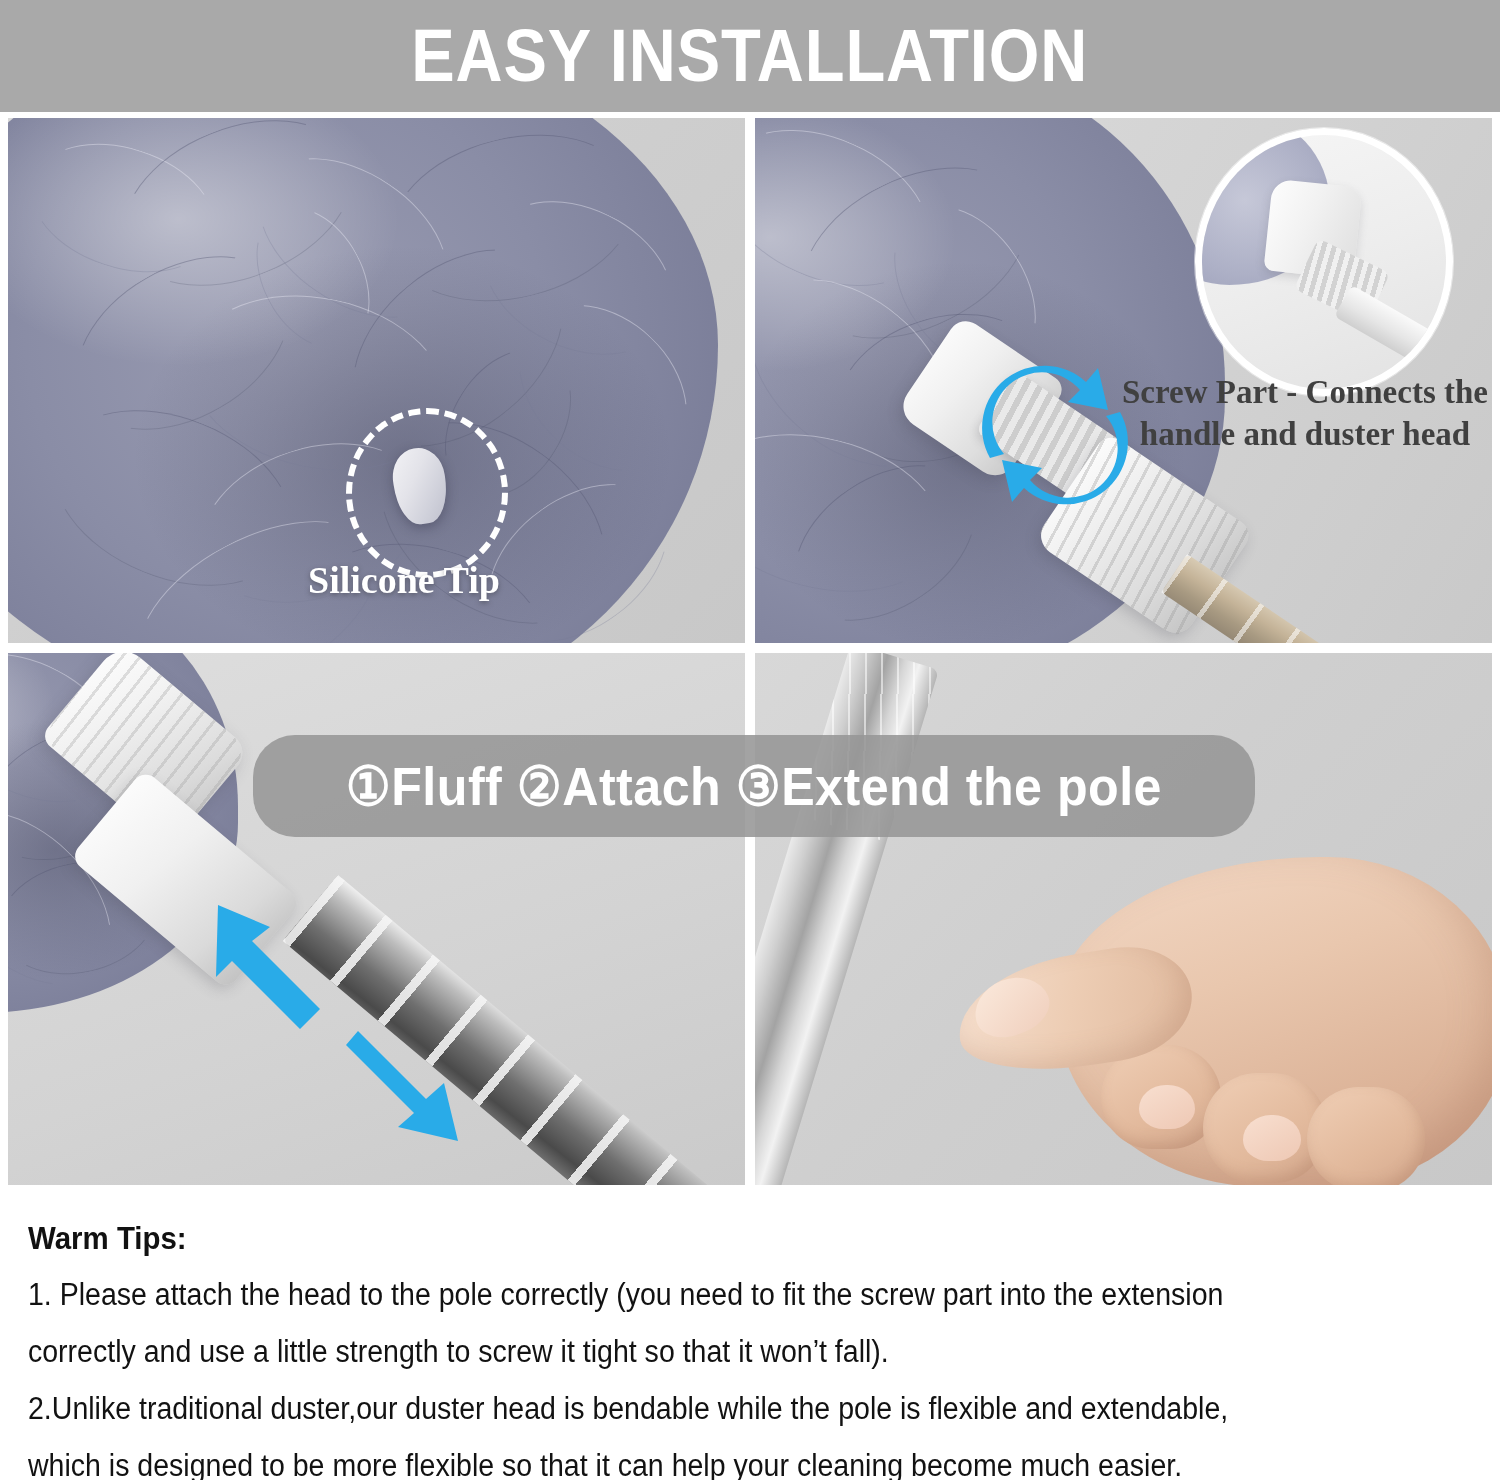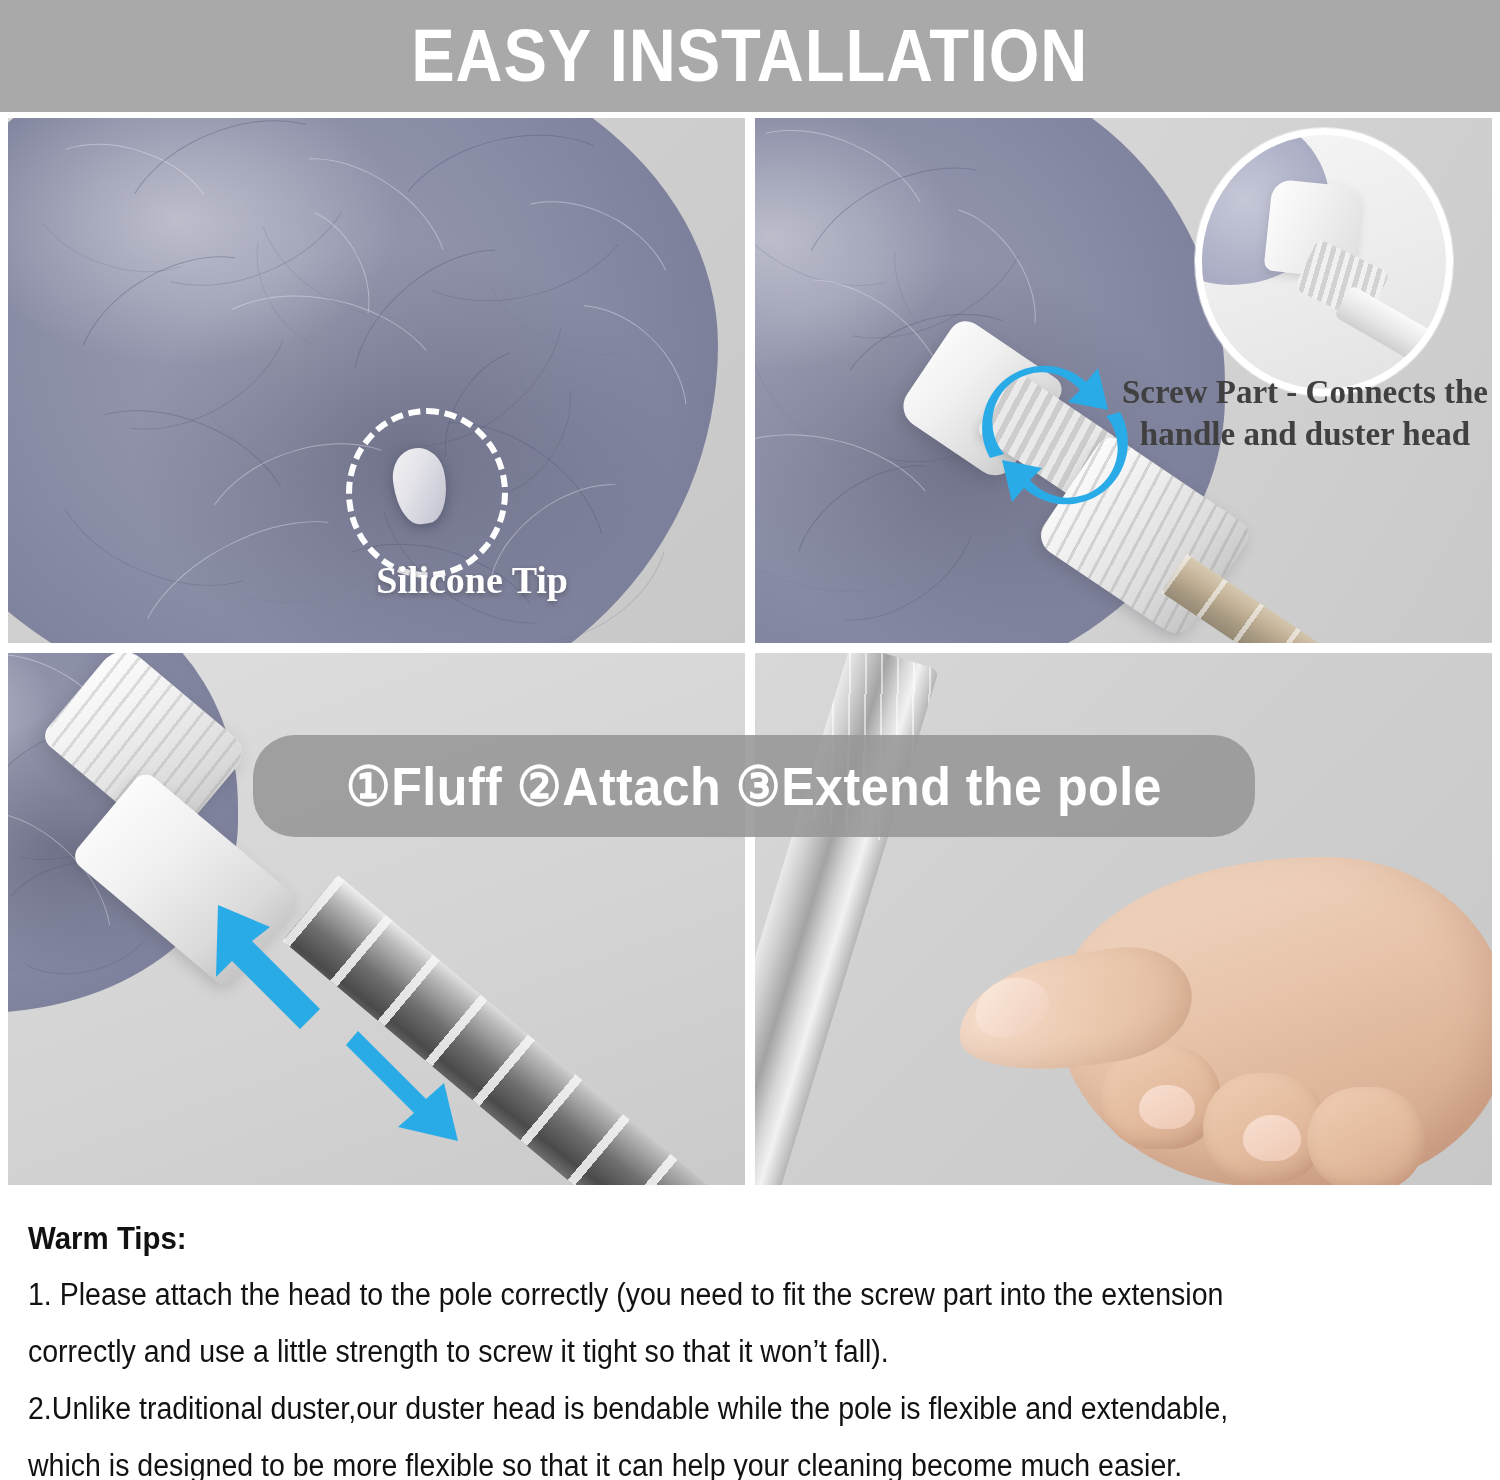--- a/index.html
+++ b/index.html
@@ -78,21 +78,21 @@
     background:linear-gradient(122deg,#f3f3f6 0%,#e3e3e9 40%,#cfd0da 72%,#bdbecb 100%);
     box-shadow:0 4px 12px rgba(40,40,60,.35);
     transform:rotate(-8deg);
   }
   .dash-circle {
     position:absolute; left:338px; top:290px; width:162px; height:170px;
     border:6px dashed #ffffff; border-radius:50%;
   }
   .tip-label {
     position:absolute; left:300px; top:440px; width:260px;
-    text-align:right;
+    text-align:left;
     font-family:"Liberation Serif", serif;
     font-weight:bold; font-size:38px; color:#ffffff;
     text-shadow:0 2px 5px rgba(60,60,70,.55);
   }
 
   
   .collar {
     position:absolute; left:162px; top:222px; width:128px; height:118px;
     background:linear-gradient(100deg,#fbfbfb 0%,#f0f0f0 35%,#dedede 72%,#c9c9c9 100%);
     border-radius:18px 14px 22px 22px;

